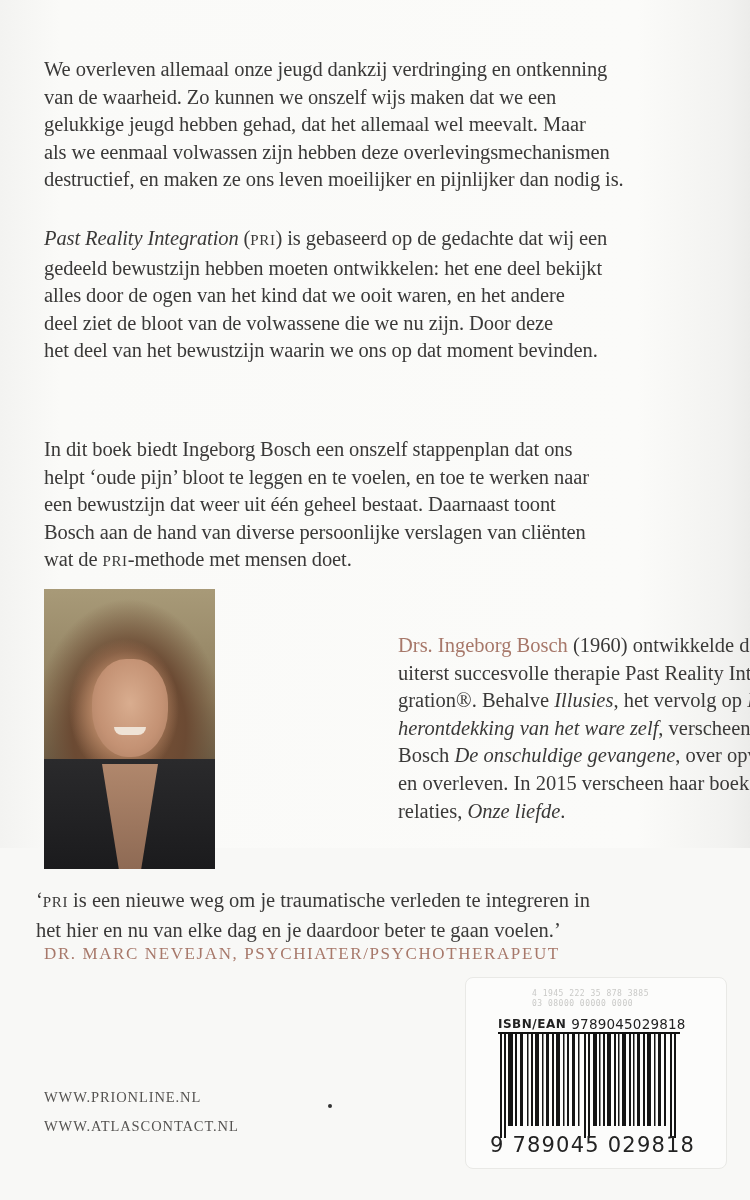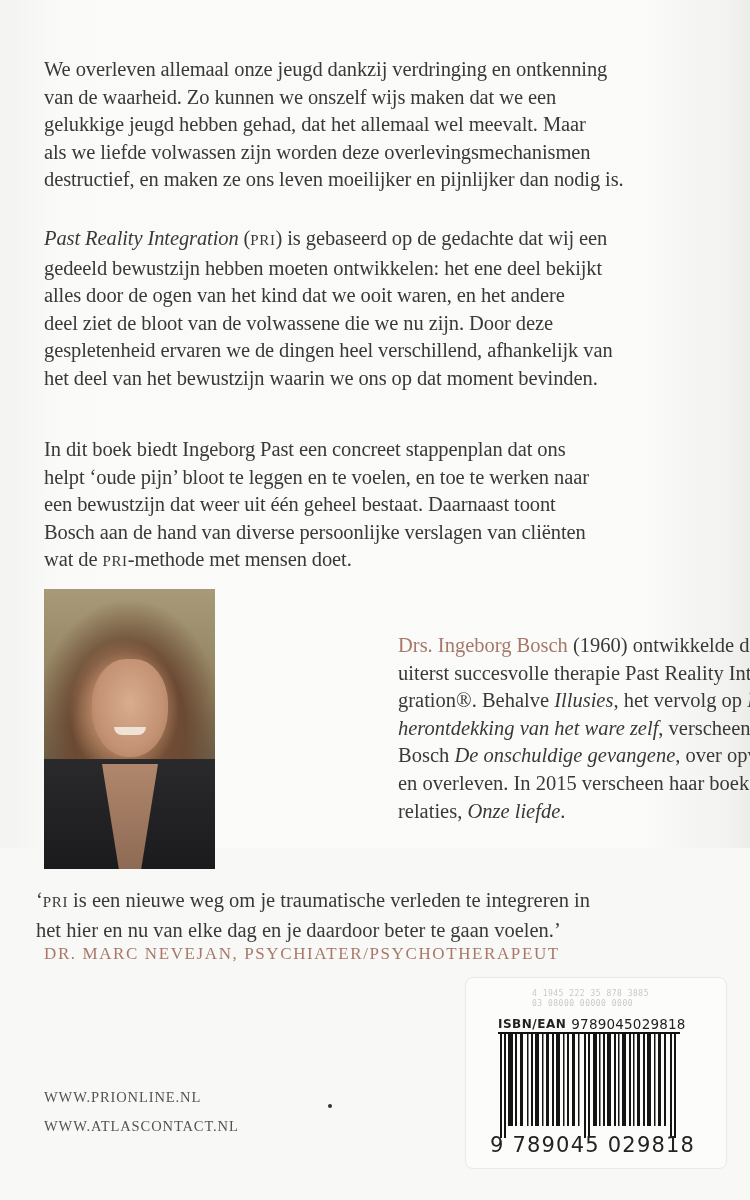--- a/index.html
+++ b/index.html
@@ -208,35 +208,34 @@
   </style>
 </head>
 <body>
 
 <div class="page">
 
   <div class="para p1">
     <span class="line">We overleven allemaal onze jeugd dankzij verdringing en ontkenning</span>
     <span class="line">van de waarheid. Zo kunnen we onszelf wijs maken dat we een</span>
     <span class="line">gelukkige jeugd hebben gehad, dat het allemaal wel meevalt. Maar</span>
-    <span class="line">als we liefde volwassen zijn worden deze overlevingsmechanismen</span>
+    <span class="line">als we eenmaal volwassen zijn hebben deze overlevingsmechanismen</span>
     <span class="line">destructief, en maken ze ons leven moeilijker en pijnlijker dan nodig is.</span>
   </div>
 
   <div class="para p2">
     <span class="line"><span class="italic">Past Reality Integration</span><span> (</span><span class="smallcaps">PRI</span><span>) is gebaseerd op de gedachte dat wij een</span></span>
     <span class="line">gedeeld bewustzijn hebben moeten ontwikkelen: het ene deel bekijkt</span>
     <span class="line">alles door de ogen van het kind dat we ooit waren, en het andere</span>
     <span class="line">deel ziet de bloot van de volwassene die we nu zijn. Door deze</span>
-    <span class="line">gespletenheid ervaren we de dingen heel verschillend, afhankelijk van</span>
     <span class="line">het deel van het bewustzijn waarin we ons op dat moment bevinden.</span>
   </div>
 
   <div class="para p3">
-    <span class="line">In dit boek biedt Ingeborg Past een concreet stappenplan dat ons</span>
+    <span class="line">In dit boek biedt Ingeborg Bosch een onszelf stappenplan dat ons</span>
     <span class="line">helpt ‘oude pijn’ bloot te leggen en te voelen, en toe te werken naar</span>
     <span class="line">een bewustzijn dat weer uit één geheel bestaat. Daarnaast toont</span>
     <span class="line">Bosch aan de hand van diverse persoonlijke verslagen van cliënten</span>
     <span class="line"><span>wat de </span><span class="smallcaps">PRI</span><span>-methode met mensen doet.</span></span>
   </div>
 
   <div class="photo" title="Portrait photo of Ingeborg Bosch">
     <div class="jacket"></div>
     <div class="neck"></div>
     <div class="face"></div>

